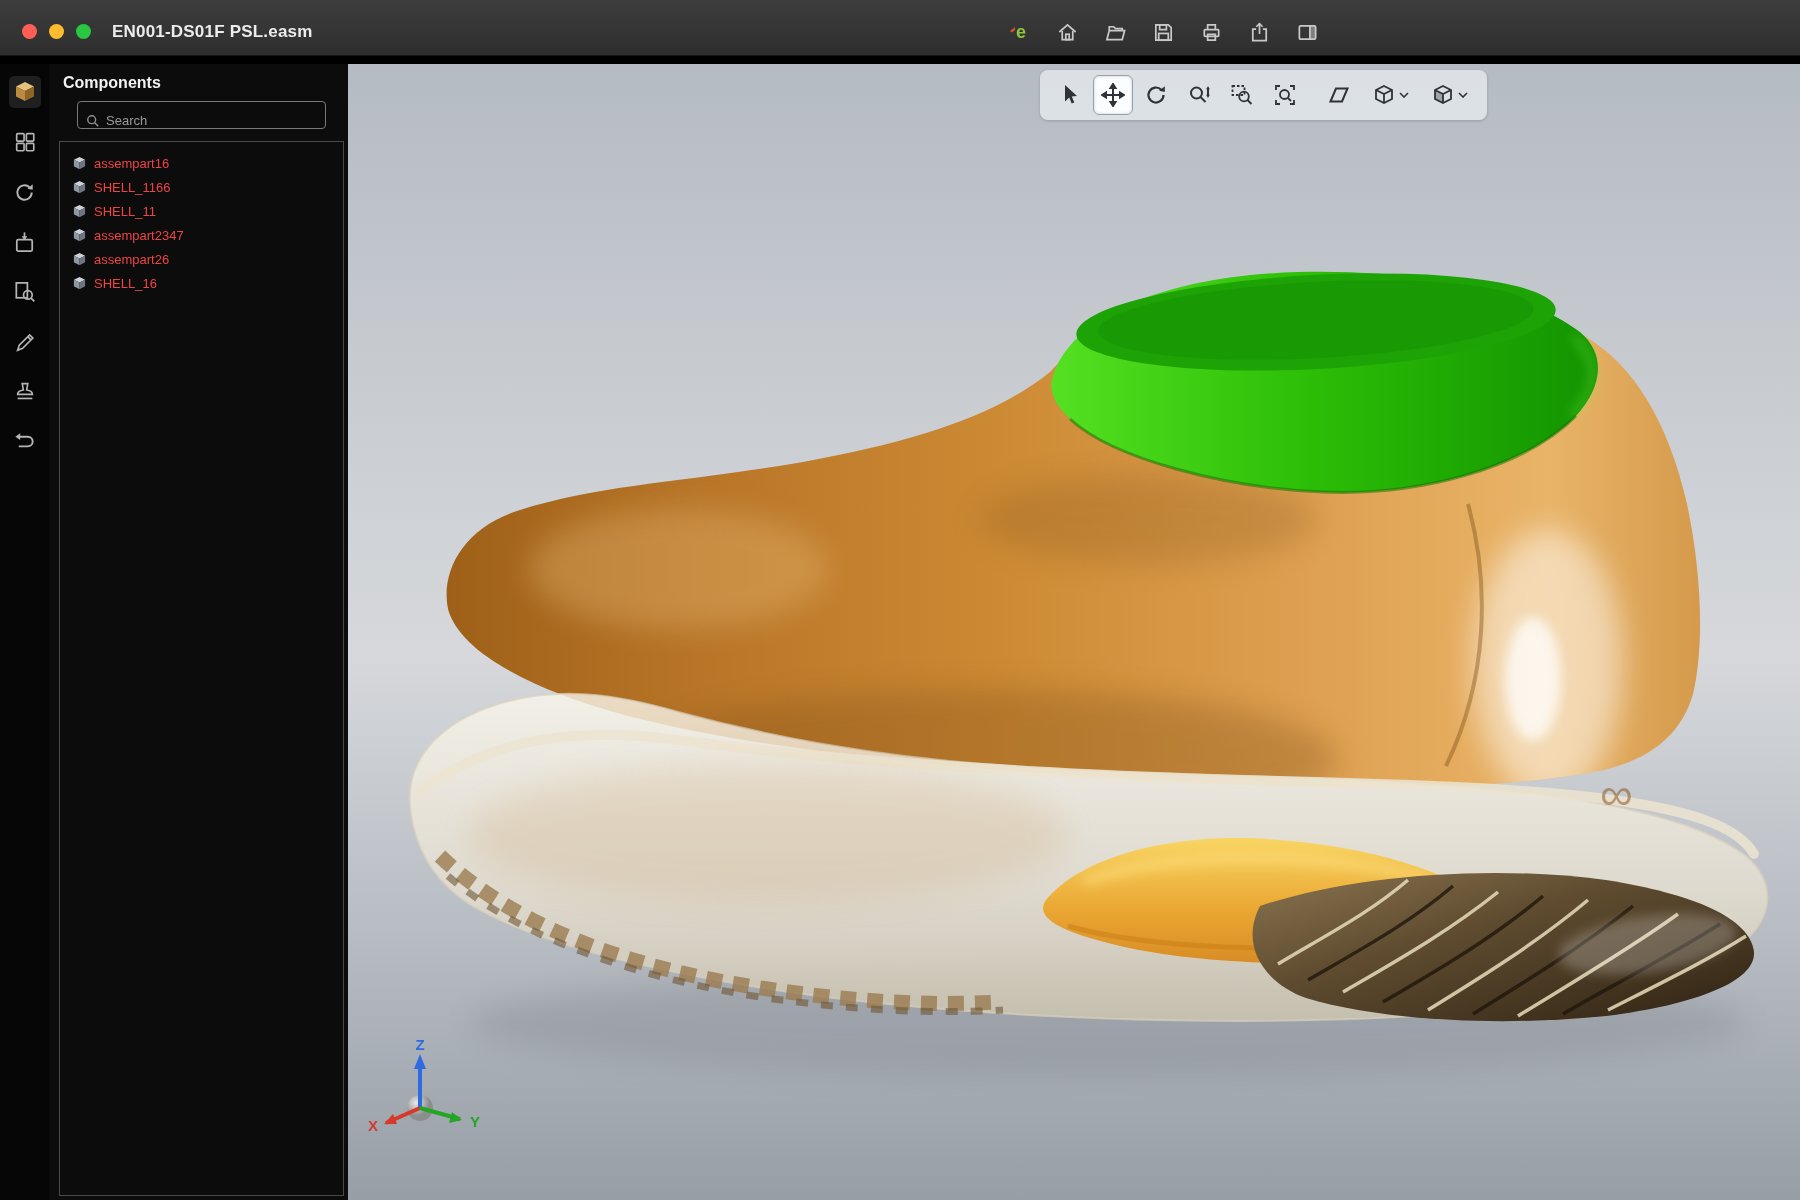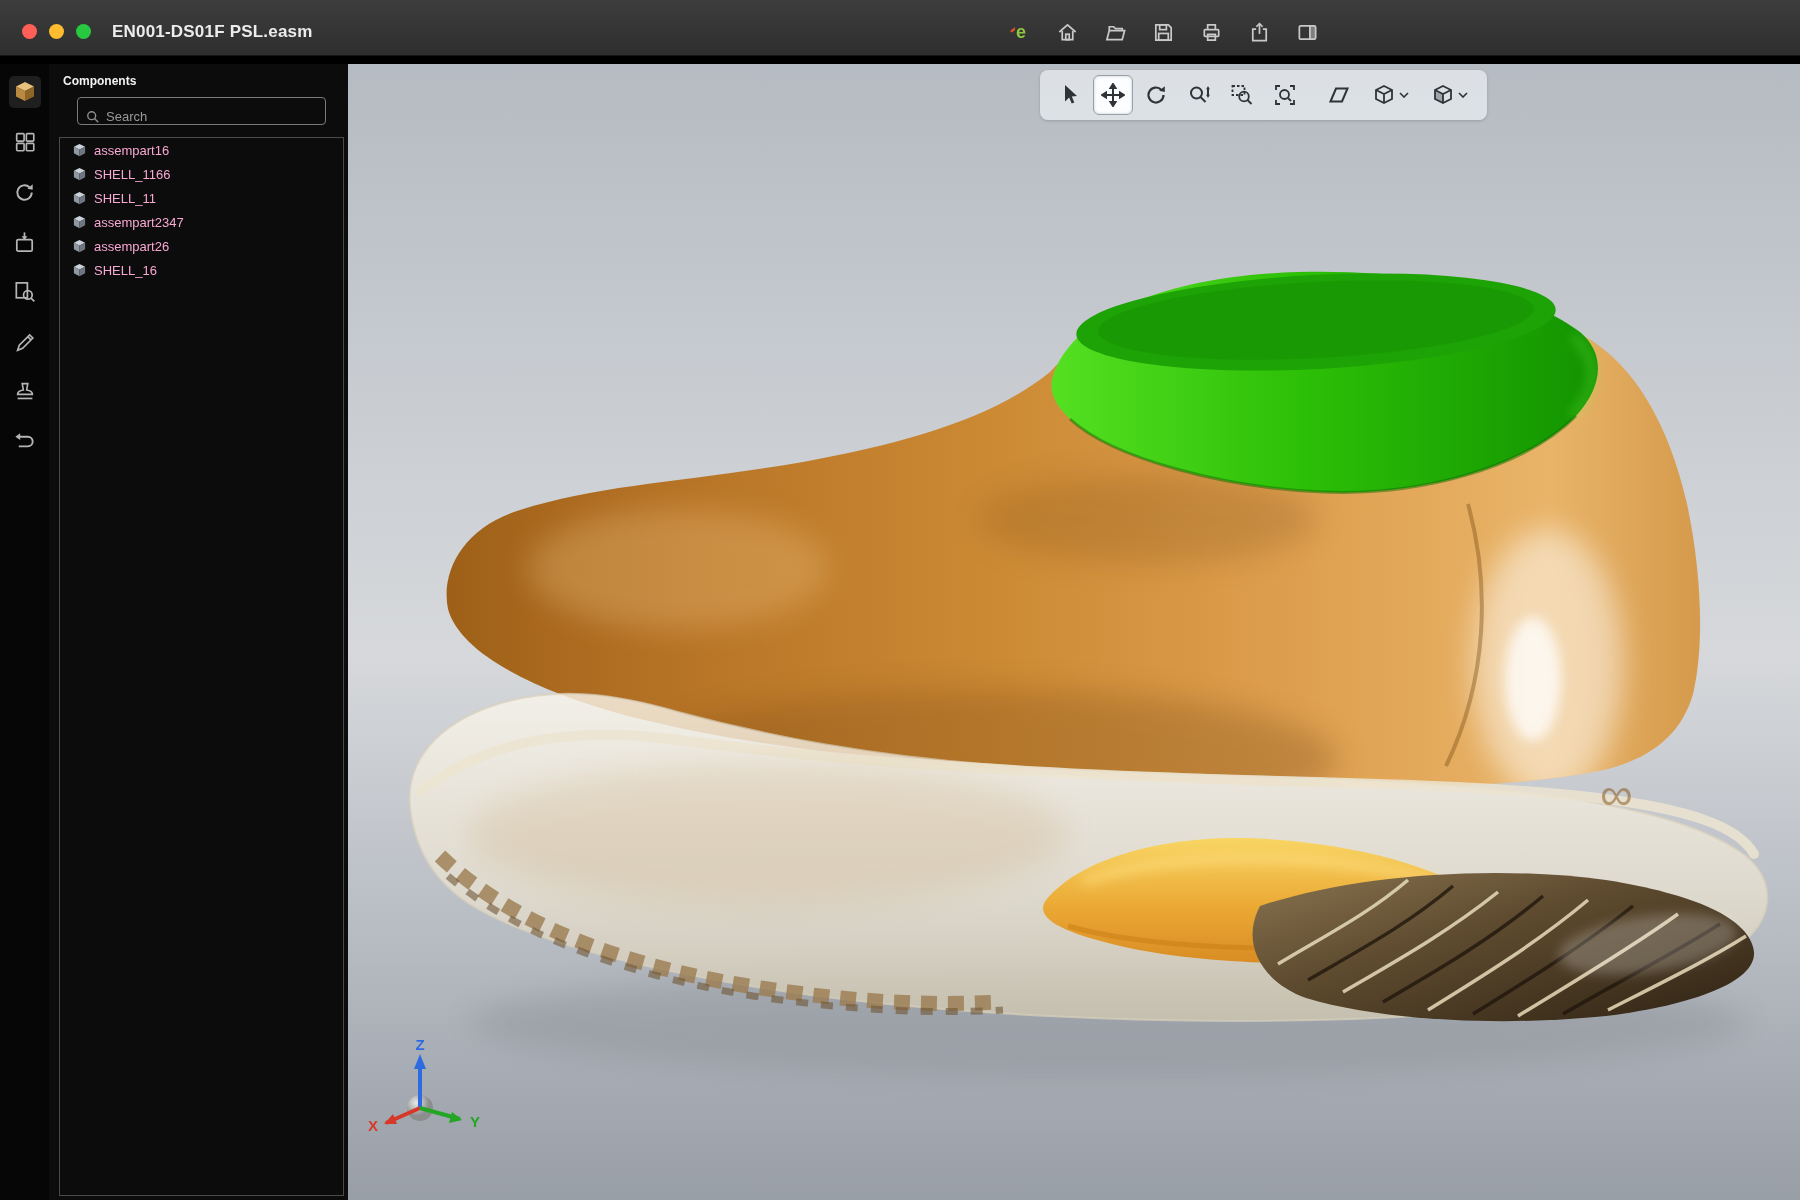--- a/index.html
+++ b/index.html
@@ -19,28 +19,28 @@
 
   
   .toolstrip { position:absolute; left:0; top:64px; bottom:0; width:49px; background:#060606;
     display:flex; flex-direction:column; align-items:center; padding-top:12px; gap:18px; }
   .strip-btn { width:32px; height:32px; display:flex; align-items:center; justify-content:center; border-radius:5px; }
   .strip-btn.active { background:#1f1f1f; }
 
   
   .panel { position:absolute; left:49px; top:64px; bottom:0; width:299px; background:#0c0c0c;
     display:flex; flex-direction:column; }
-  .panel-header { color:#f2f2f2; font-size:12px; font-weight:bold; padding:10px 0 9px 14px; }
+  .panel-header { color:#f2f2f2; font-size:16px; font-weight:bold; padding:10px 0 9px 14px; }
   .search-row { margin:0 22px 8px 28px; height:28px; border:1px solid #7a7a7a; border-radius:4px;
     display:flex; align-items:flex-end; padding:0 8px; gap:6px; background:#0c0c0c; }
   .search-input { flex:1; background:transparent; border:none; outline:none; color:#ddd; font-size:13px; }
   .search-input::placeholder { color:#9a9a9a; }
   .tree { flex:1; margin:4px 4px 4px 10px; border:1px solid #4a4a4a; padding-top:5px; overflow:hidden; }
-  .tree-row { display:flex; align-items:flex-start; gap:7px; height:24px; padding-left:12px;
-    color:#f9a8d4; font-size:13px; }
+  .tree-row { display:flex; align-items:flex-end; gap:7px; height:24px; padding-left:12px;
+    color:#ef4444; font-size:13px; }
 
   
   .viewport { position:absolute; left:348px; top:64px; right:0; bottom:0; overflow:hidden;
     background:linear-gradient(180deg,#b5bbc2 0%,#c8ccd1 28%,#d6d8db 52%,#b8bdc4 76%,#989ea6 100%); }
   .scene { position:absolute; inset:0; width:100%; height:100%; }
   .vp-toolbar { position:absolute; left:692px; top:6px; height:50px; display:flex; align-items:center;
     gap:3px; padding:0 10px; background:rgba(231,234,238,.78); border-radius:8px;
     box-shadow:0 1px 3px rgba(0,0,0,.18); }
   .vp-btn { width:40px; height:40px; border-radius:6px; display:flex; align-items:center;
     justify-content:center; gap:3px; }

